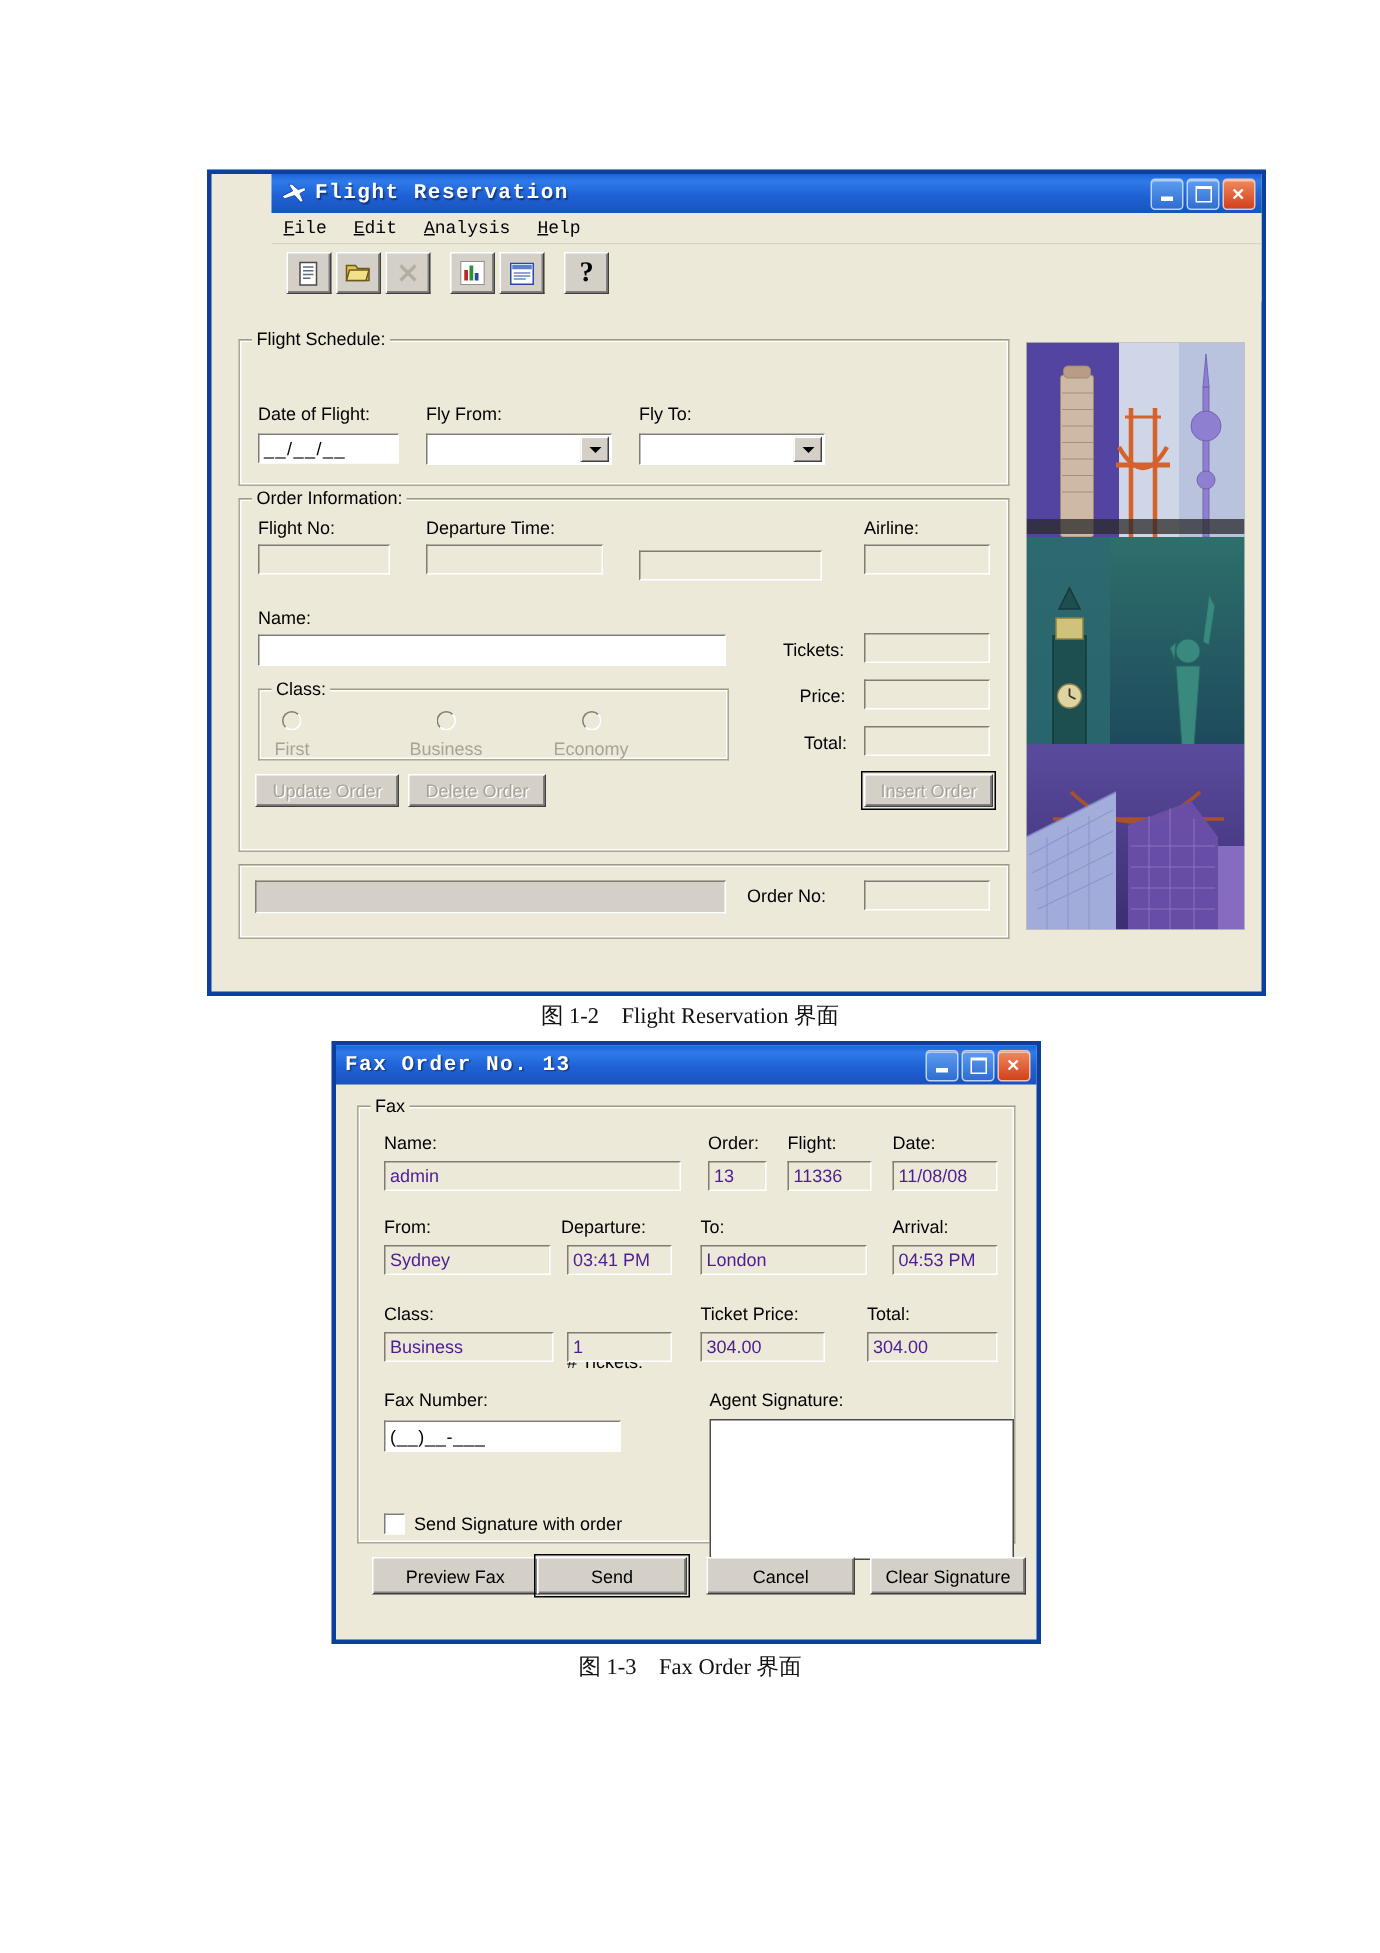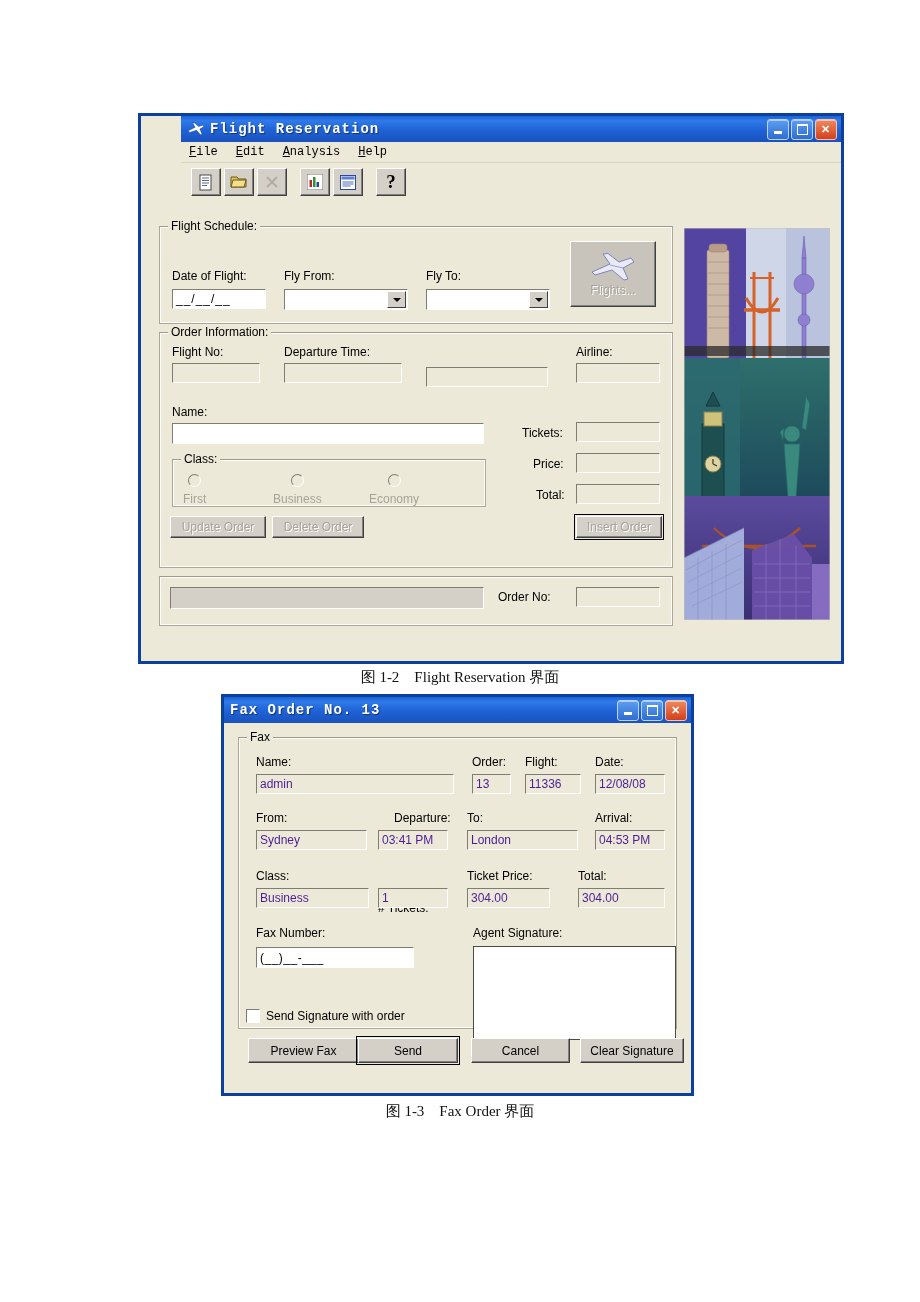--- a/index.html
+++ b/index.html
@@ -218,27 +218,20 @@
       <span style="flex:1;font-family:'Liberation Sans',sans-serif;font-size:12px;padding:2px 3px;"></span>
       <span class="arrow"></span>
     </div>
 
     <span class="lbl" style="left:266px;top:42px;">Fly To:</span>
     <div class="combo" style="left:266px;top:62px;width:124px;height:21px;">
       <span style="flex:1;font-family:'Liberation Sans',sans-serif;font-size:12px;padding:2px 3px;"></span>
       <span class="arrow"></span>
     </div>
 
-    <div class="btn disabled" style="left:410px;top:14px;width:86px;height:66px;flex-direction:column;gap:2px;background:#c8c4bb;">
-      <svg width="46" height="30" viewBox="0 0 46 30">
-        <path d="M2 21 L20 13 L13 3 L18 2.5 L29 11 L41 7 L44 11 L33 17 L38 28 L34 29 L22 19 L5 24 Z" fill="#e9eaf6" stroke="#7e86b8" stroke-width="1"></path>
-        <path d="M20 14 L33 17" stroke="#9aa2cf" stroke-width="1"></path>
-      </svg>
-      <span>Flights...</span>
-    </div>
   </div>
 
   <div class="group" style="left:18px;top:216px;width:512px;height:234px;">
     <span class="legend">Order Information:</span>
 
     <span class="lbl" style="left:12px;top:12px;">Flight No:</span>
     <div class="fld" style="left:12px;top:30px;width:88px;height:20px;"></div>
 
     <span class="lbl" style="left:124px;top:12px;">Departure Time:</span>
     <div class="fld" style="left:124px;top:30px;width:118px;height:20px;"></div>
@@ -406,26 +399,26 @@
     <span class="lbl" style="left:17px;top:17px;">Name:</span>
     <div class="fld" style="left:17px;top:36px;width:198px;height:20px;">admin</div>
 
     <span class="lbl" style="left:233px;top:17px;">Order:</span>
     <div class="fld" style="left:233px;top:36px;width:39px;height:20px;">13</div>
 
     <span class="lbl" style="left:286px;top:17px;">Flight:</span>
     <div class="fld" style="left:286px;top:36px;width:56px;height:20px;">11336</div>
 
     <span class="lbl" style="left:356px;top:17px;">Date:</span>
-    <div class="fld" style="left:356px;top:36px;width:70px;height:20px;">12/08/08</div>
+    <div class="fld" style="left:356px;top:36px;width:70px;height:20px;">11/08/08</div>
 
     <span class="lbl" style="left:17px;top:73px;">From:</span>
     <div class="fld" style="left:17px;top:92px;width:111px;height:20px;">Sydney</div>
 
-    <span class="lbl" style="left:155px;top:73px;text-align:center;">Departure:</span>
+    <span class="lbl" style="left:135px;top:73px;text-align:center;">Departure:</span>
     <div class="fld" style="left:139px;top:92px;width:70px;height:20px;">03:41 PM</div>
 
     <span class="lbl" style="left:228px;top:73px;">To:</span>
     <div class="fld" style="left:228px;top:92px;width:111px;height:20px;">London</div>
 
     <span class="lbl" style="left:356px;top:73px;">Arrival:</span>
     <div class="fld" style="left:356px;top:92px;width:70px;height:20px;">04:53 PM</div>
 
     <span class="lbl" style="left:17px;top:131px;">Class:</span>
     <div class="fld" style="left:17px;top:150px;width:113px;height:20px;">Business</div>
@@ -440,21 +433,21 @@
     <div class="fld" style="left:339px;top:150px;width:87px;height:20px;">304.00</div>
 
     <span class="lbl" style="left:17px;top:188px;">Fax Number:</span>
     <div class="fld white" style="left:17px;top:209px;width:158px;height:21px;letter-spacing:.5px;">(__)__-___</div>
 
     <span class="lbl" style="left:234px;top:188px;">Agent Signature:</span>
     <div style="position:absolute;left:234px;top:208px;width:203px;height:94px;background:#fff;border:1px solid #4a4a46;box-sizing:border-box;">
       <span style="display:block"></span>
     </div>
 
-    <span class="chk" style="left:7px;top:271px;justify-content:flex-end;">
+    <span class="chk" style="left:17px;top:271px;justify-content:flex-end;">
       <i class="box"></i>
       <i style="font-style:normal">Send Signature with order</i>
     </span>
   </div>
 
   <div class="btn" style="left:24px;top:341px;width:111px;height:25px;">
     <span>Preview Fax</span>
   </div>
   <div class="btn default" style="left:134px;top:341px;width:100px;height:25px;">
     <span>Send</span>

